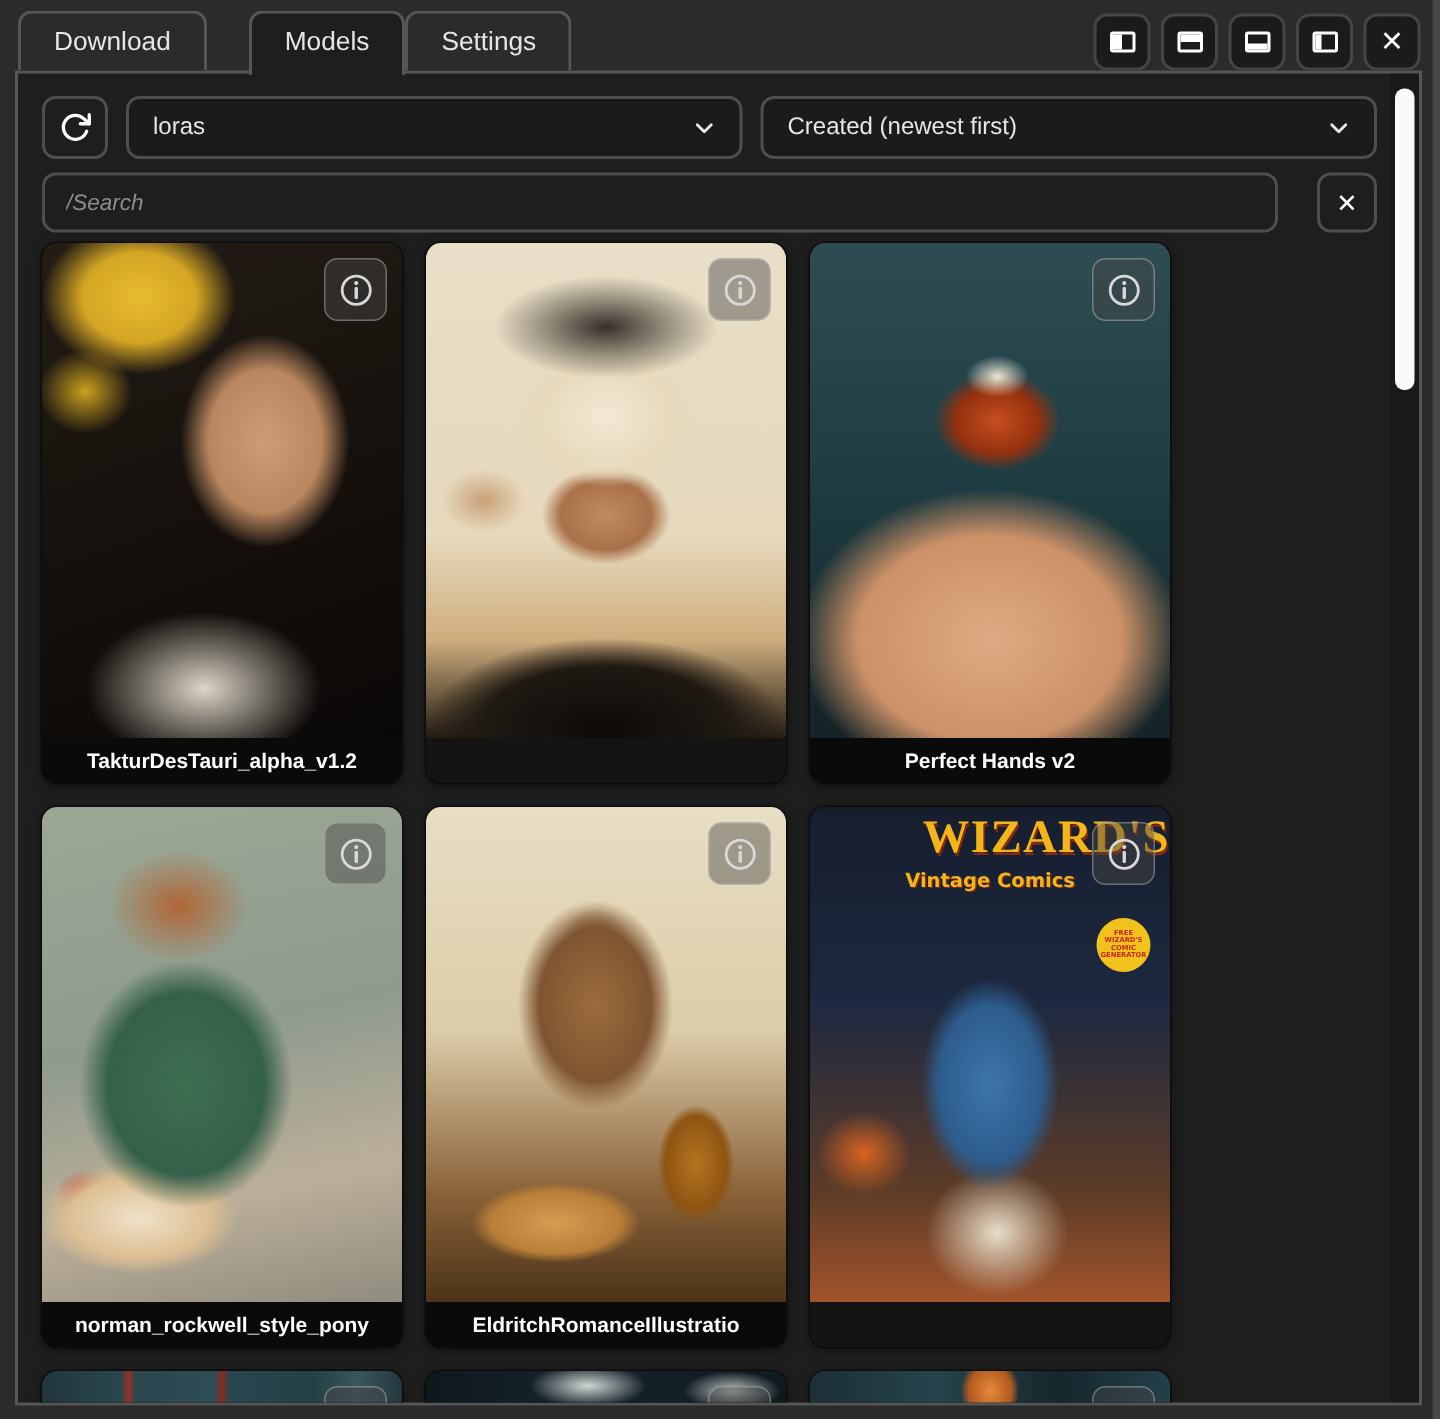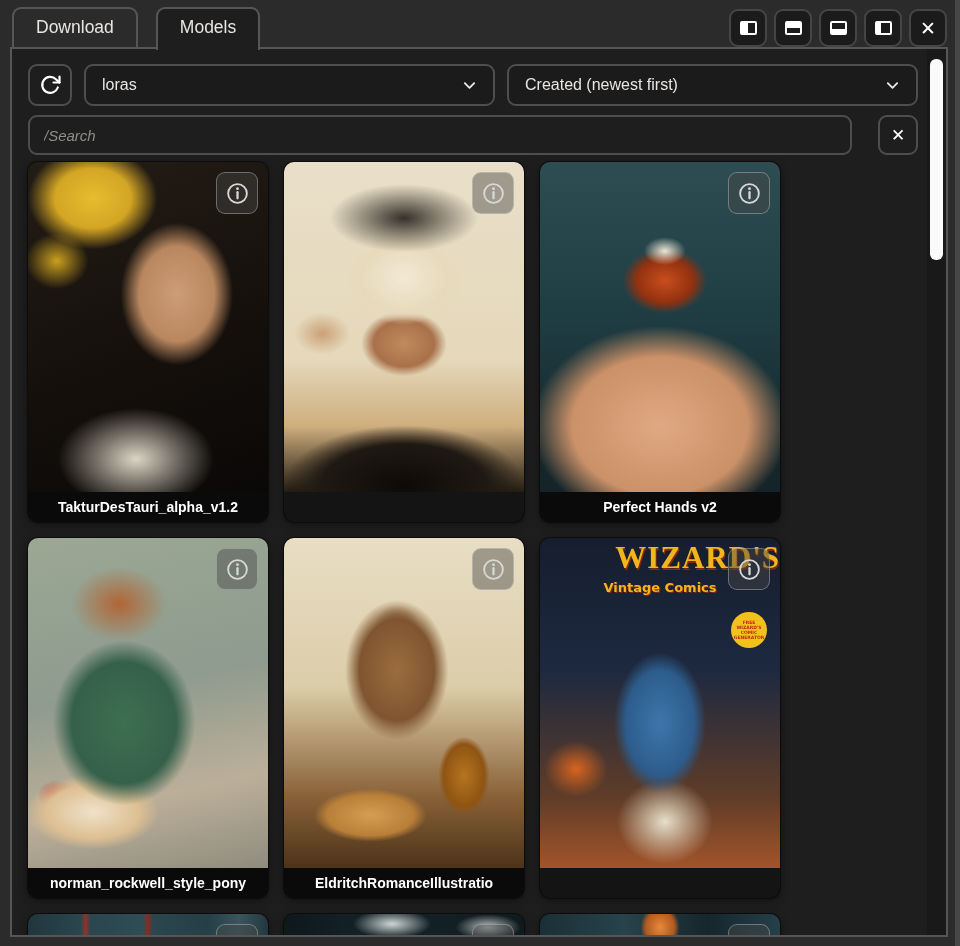--- a/index.html
+++ b/index.html
@@ -5,25 +5,25 @@
   :root{
     --outer:#2b2b2b; --panel:#1e1e1e; --border:#565656; --ctl-border:#4e4e4e;
     --text:#e8e6e2; --label-bg:#0a0a0a; --thumb:#fafafa;
   }
   *{box-sizing:border-box; margin:0; padding:0;}
   html,body{width:960px; height:946px; overflow:hidden;}
   body{background:var(--outer); font-family:"Liberation Sans", sans-serif; position:relative;}
   body::after{content:''; position:absolute; right:0; top:0; width:5px; height:100%; background:#474747; pointer-events:none;}
 
   
-  .tabbar{position:absolute; left:12px; top:7px; display:flex; gap:18px; z-index:5; align-items:flex-start;}
+  .tabbar{position:absolute; left:12px; top:7px; display:flex; gap:0; z-index:5; align-items:flex-start;}
   .tab{height:40px; padding:8px 22px; font-size:17.5px; color:var(--text);
        border:2px solid var(--border); border-bottom:none; border-radius:9px 9px 0 0;
        background:var(--outer); cursor:pointer;}
-  .tab.active{height:43px; background:var(--panel); z-index:6;}
+  .tab.active{height:43px; background:var(--panel); z-index:6;margin-left:28px;}
 
   
   .controls{position:absolute; top:9px; right:13px; display:flex; gap:7px; z-index:5;}
   .wbtn{width:38px; height:38px; border-radius:9px; background:#1b1b1b; border:2px solid #454545;
         display:flex; align-items:center; justify-content:center; cursor:pointer; color:#fff;}
   .glyph{font-size:19px; color:#fff; line-height:1;}
   .wicon{width:17px; height:14px; border:2px solid #fff; border-radius:2px; position:relative; display:block;}
   .wicon::after{content:''; position:absolute; background:#fff;}
   .wicon-split-left::after{left:0; top:0; bottom:0; width:48%;}
   .wicon-dock-top::after{left:0; right:0; top:0; height:52%;}
@@ -79,20 +79,21 @@
   .sb-track{position:absolute; top:0; bottom:0; right:0; width:19px; background:#191919;}
   .sb-thumb{position:absolute; left:3px; width:13px; top:10px; height:201px;
             background:var(--thumb); border-radius:6px; cursor:grab;}
 </style>
 </head>
 <body>
 
 <div class="tabbar">
     <div class="tab">Download</div>
     <div class="tab active">Models</div>
+    <div class="tab">Settings</div>
   </div>
 <div class="controls">
     <button class="wbtn">
       <span class="wicon wicon-split-left"></span>
     </button>
     <button class="wbtn">
       <span class="wicon wicon-dock-top"></span>
     </button>
     <button class="wbtn">
       <span class="wicon wicon-dock-bottom"></span>

